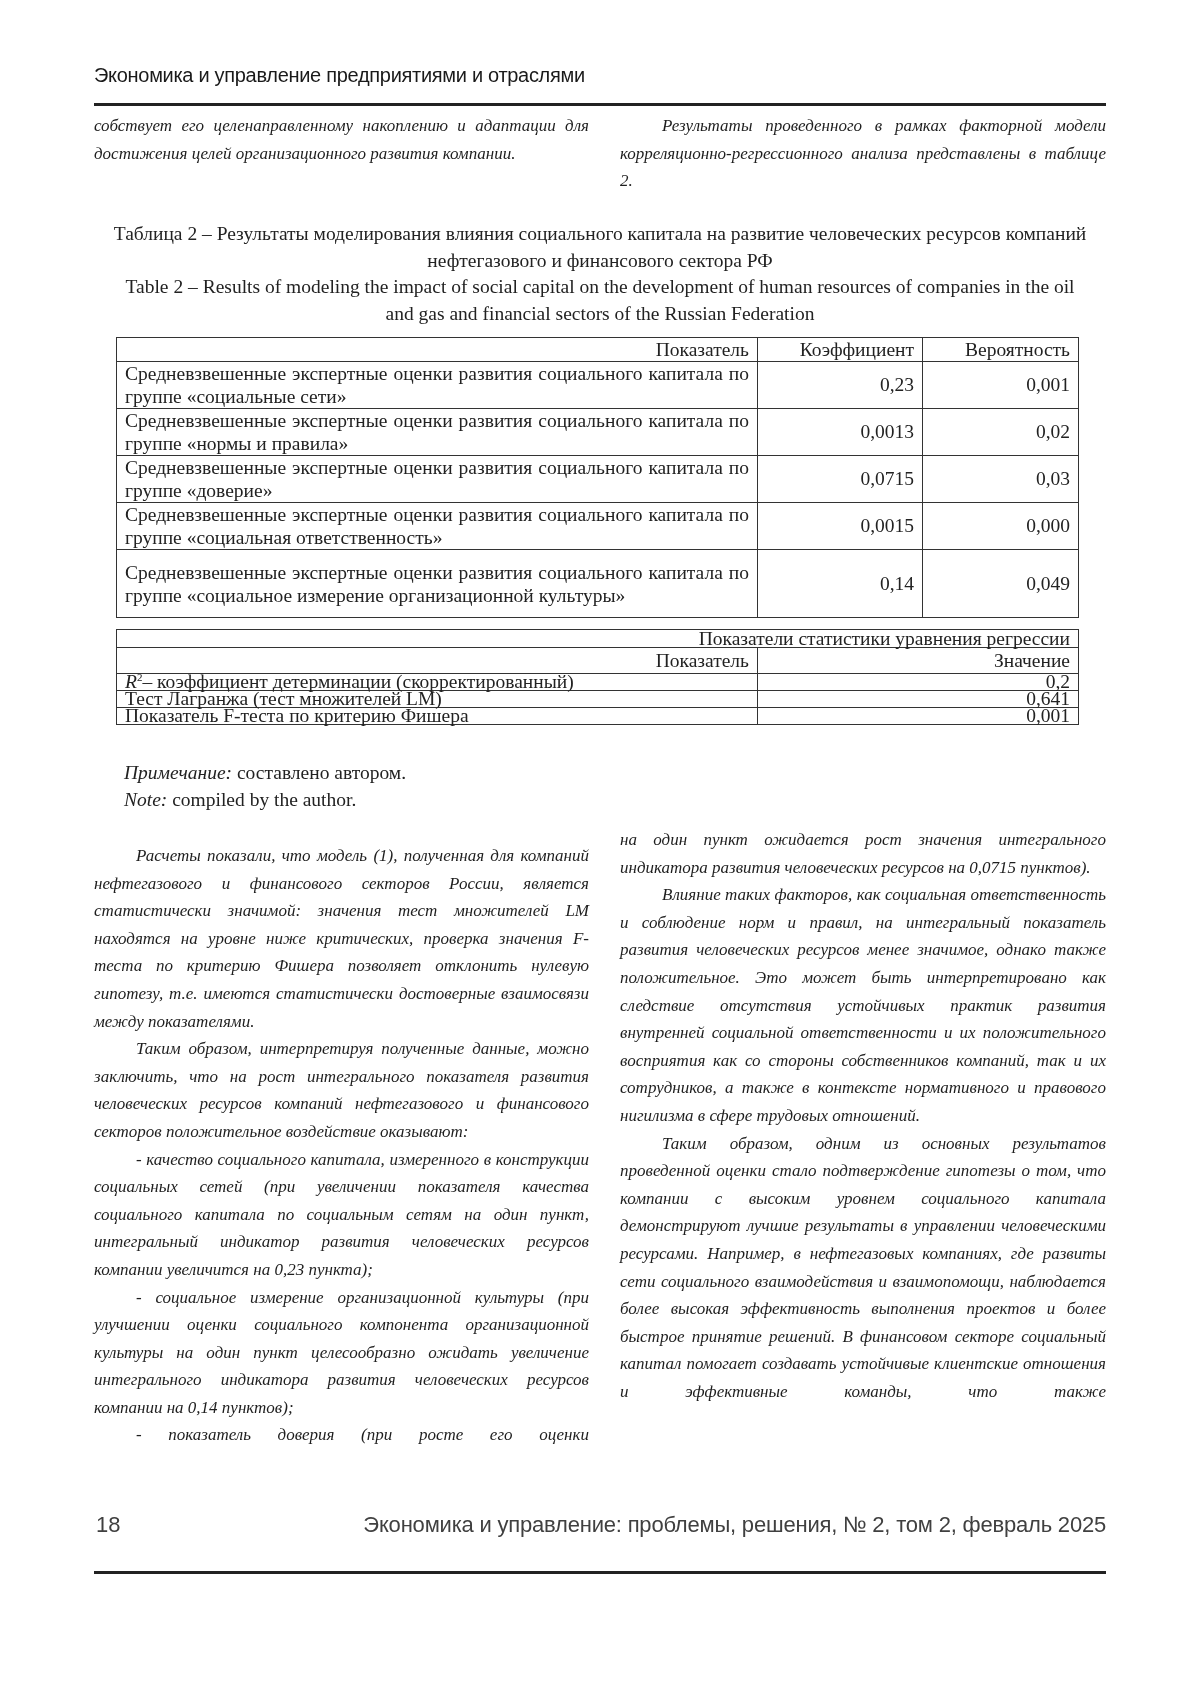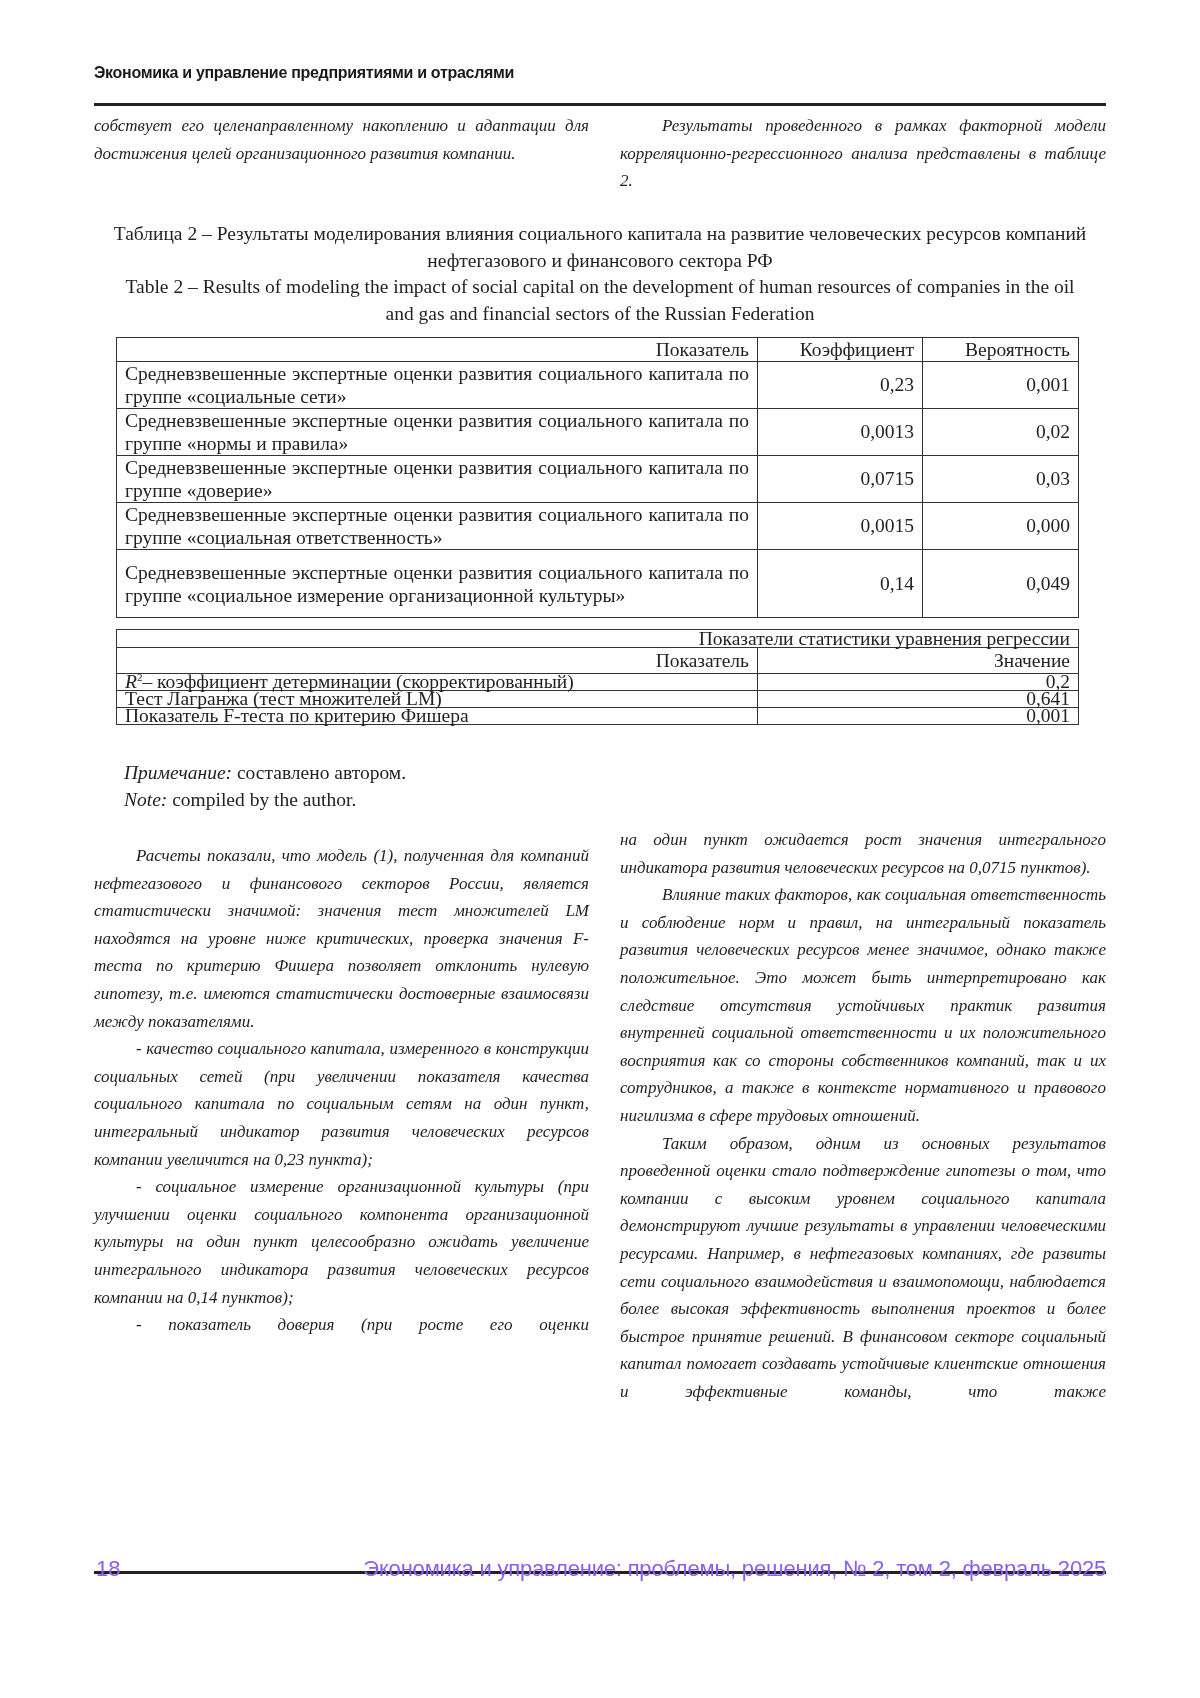--- a/index.html
+++ b/index.html
@@ -1,22 +1,22 @@
 <!DOCTYPE html>
 <html><head>
 <meta charset="utf-8">
 <style>
   html, body { margin: 0; padding: 0; background: #ffffff; }
   body { width: 1200px; height: 1698px; position: relative; overflow: hidden;
          font-family: "Liberation Serif", "DejaVu Serif", serif; color: #1e1e1e; }
   .page { position: absolute; left: 0; top: 0; width: 1200px; height: 1698px; }
 
   .running-head { position: absolute; left: 94px; top: 64px; width: 1012px;
-    font-family: "Liberation Sans", "DejaVu Sans", sans-serif; font-weight: bold;
-    font-size: 16px; letter-spacing: -0.3px; color: #1a1a1a; }
+    font-family: "Liberation Sans", "DejaVu Sans", sans-serif; font-weight: normal;
+    font-size: 20px; letter-spacing: -0.3px; color: #1a1a1a; }
   .rule-top { position: absolute; left: 94px; top: 103px; width: 1012px; height: 3px; background: #222; }
 
   .col { position: absolute; font-size: 17px; line-height: 27.6px; text-align: justify; font-style: italic; }
   .col p { margin: 0; }
   .col .ind { text-indent: 42px; }
   .col-left-top { left: 94px; top: 112px; width: 495px; }
   .col-right-top { left: 620px; top: 112px; width: 486px; }
 
   .caption { position: absolute; left: 110px; top: 221px; width: 980px; text-align: center;
     font-size: 19.5px; line-height: 26.6px; color: #222; }
@@ -30,22 +30,22 @@
   .t1 { top: 337px; }
   sup { font-size: 11px; line-height: 0; }
   .it { font-style: italic; }
 
   .note { position: absolute; left: 124px; top: 759px; font-size: 19.5px; line-height: 27px; color: #222; }
 
   .col-left-body { left: 94px; top: 826px; width: 495px; margin-top: 16px; }
   .col-right-body { left: 620px; top: 826px; width: 486px; }
 
   .rule-bottom { position: absolute; left: 94px; top: 1571px; width: 1012px; height: 3px; background: #222; }
-  .footer-left, .footer-right { position: absolute; top: 1556px;
-    font-family: "Liberation Sans", "DejaVu Sans", sans-serif; font-size: 22px; color: #8b5cf6; }
+  .footer-left, .footer-right { position: absolute; top: 1512px;
+    font-family: "Liberation Sans", "DejaVu Sans", sans-serif; font-size: 22px; color: #404040; }
   .footer-left { left: 96px; }
   .footer-right { right: 94px; letter-spacing: -0.2px; }
 </style>
 </head>
 <body>
 
 <div class="page">
 
   <div class="running-head">Экономика и управление предприятиями и отраслями</div>
   <div class="rule-top"></div>
@@ -130,20 +130,21 @@
   </tbody>
     </table>
 
   <div class="note">
     <div><span class="it">Примечание:</span><span> составлено автором.</span></div>
     <div><span class="it">Note:</span><span> compiled by the author.</span></div>
   </div>
 
   <div class="col col-left-body">
     <p class="ind">Расчеты показали, что модель (1), полученная для компаний нефтегазового и финансового секторов России, является статистически значимой: значения тест множителей LM находятся на уровне ниже критических, проверка значения F-теста по критерию Фишера позволяет отклонить нулевую гипотезу, т.е. имеются статистически достоверные взаимосвязи между показателями.</p>
+    <p class="ind">Таким образом, интерпретируя полученные данные, можно заключить, что на рост интегрального показателя развития человеческих ресурсов компаний нефтегазового и финансового секторов положительное воздействие оказывают:</p>
     <p class="ind">- качество социального капитала, измеренного в конструкции социальных сетей (при увеличении показателя качества социального капитала по социальным сетям на один пункт, интегральный индикатор развития человеческих ресурсов компании увеличится на 0,23 пункта);</p>
     <p class="ind">- социальное измерение организационной культуры (при улучшении оценки социального компонента организационной культуры на один пункт целесообразно ожидать увеличение интегрального индикатора развития человеческих ресурсов компании на 0,14 пунктов);</p>
     <p class="ind" style="text-align-last: justify;">- показатель доверия (при росте его оценки</p>
   </div>
 
   <div class="col col-right-body">
     <p>на один пункт ожидается рост значения интегрального индикатора развития человеческих ресурсов на 0,0715 пунктов).</p>
     <p class="ind">Влияние таких факторов, как социальная ответственность и соблюдение норм и правил, на интегральный показатель развития человеческих ресурсов менее значимое, однако также положительное. Это может быть интерпретировано как следствие отсутствия устойчивых практик развития внутренней социальной ответственности и их положительного восприятия как со стороны собственников компаний, так и их сотрудников, а также в контексте нормативного и правового нигилизма в сфере трудовых отношений.</p>
     <p class="ind" style="text-align-last: justify;">Таким образом, одним из основных результатов проведенной оценки стало подтверждение гипотезы о том, что компании с высоким уровнем социального капитала демонстрируют лучшие результаты в управлении человеческими ресурсами. Например, в нефтегазовых компаниях, где развиты сети социального взаимодействия и взаимопомощи, наблюдается более высокая эффективность выполнения проектов и более быстрое принятие решений. В финансовом секторе социальный капитал помогает создавать устойчивые клиентские отношения и эффективные команды, что также</p>
   </div>

